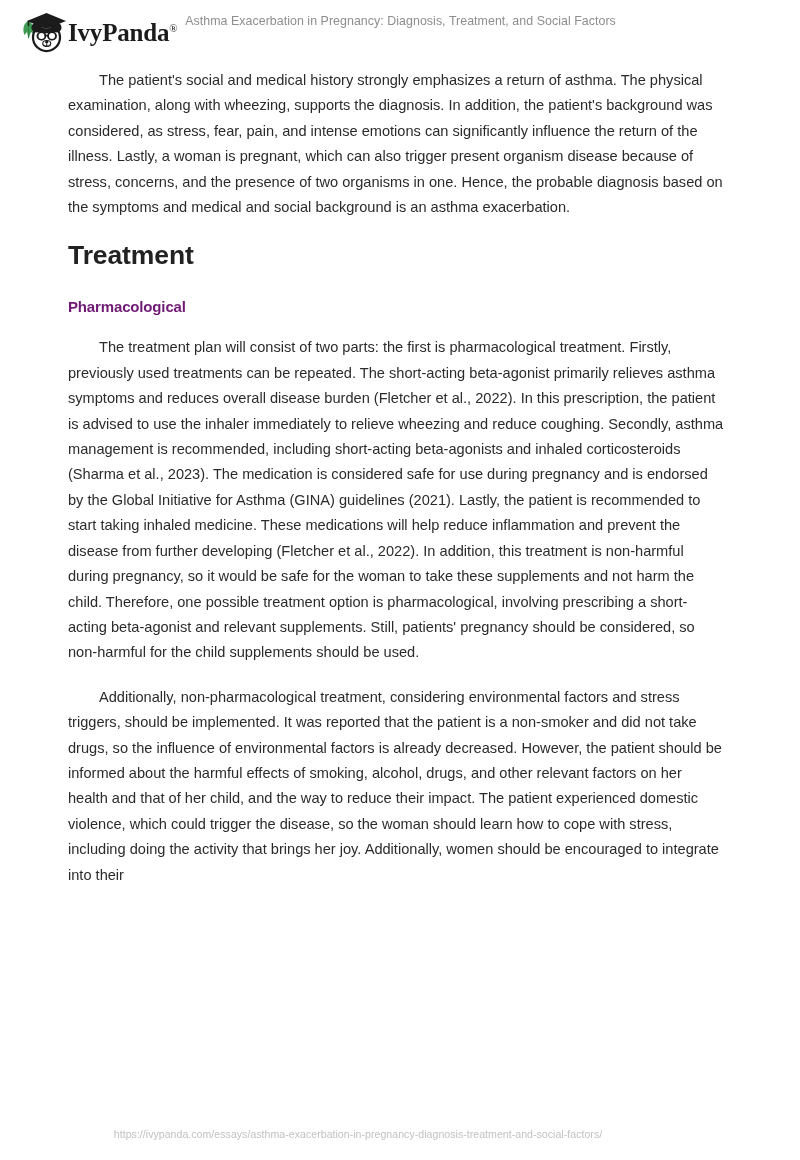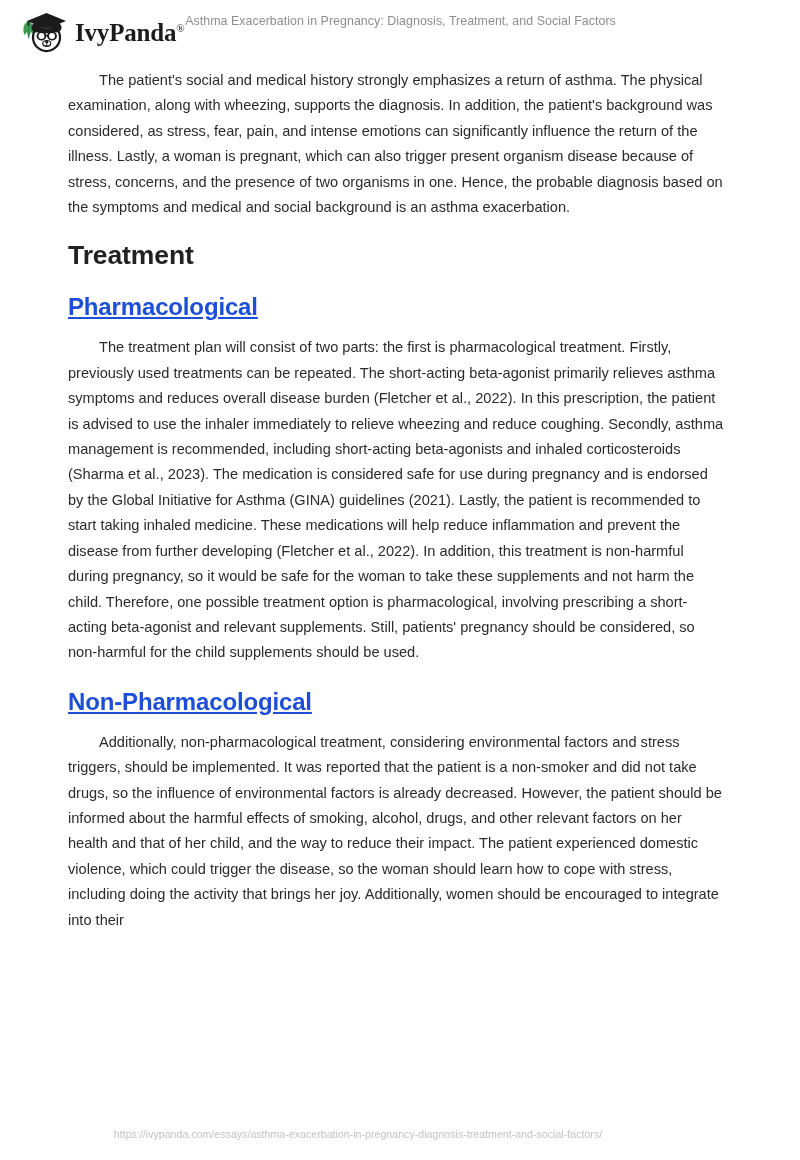--- a/index.html
+++ b/index.html
@@ -24,21 +24,20 @@
     width: 800px;
     height: 62px;
   }
 
   .brand {
     position: absolute;
     left: 18px;
     top: 9px;
     display: flex;
     align-items: center;
-    gap: 7px;
     height: 46px;
   }
 
   .brand-mark {
     width: 50px;
     height: 46px;
     display: block;
   }
 
   .brand-wordmark {
@@ -97,26 +96,25 @@
     margin: 10px 0 20px 0;
     font-size: 26.5px;
     line-height: 32px;
     font-weight: 700;
     color: #222222;
     letter-spacing: -0.1px;
   }
 
   h2.h-sub {
     margin: 24px 0 16px 0;
-    font-size: 24px;
+    font-size: 15px;
     line-height: 24px;
     font-weight: 700;
-    color: #1d4ed8;
+    color: #701a75;
     letter-spacing: -0.15px;
-    text-decoration: underline;
   }
 
   
   .page-footer {
     position: absolute;
     left: 0;
     bottom: 18px;
     width: 716px;
     text-align: center;
   }
@@ -169,21 +167,20 @@
 
 
   <p class="para">The patient's social and medical history strongly emphasizes a return of asthma. The physical examination, along with wheezing, supports the diagnosis. In addition, the patient's background was considered, as stress, fear, pain, and intense emotions can significantly influence the return of the illness. Lastly, a woman is pregnant, which can also trigger present organism disease because of stress, concerns, and the presence of two organisms in one. Hence, the probable diagnosis based on the symptoms and medical and social background is an asthma exacerbation.</p>
 
   <h1 class="h-main">Treatment</h1>
 
   <h2 class="h-sub">Pharmacological</h2>
 
   <p class="para">The treatment plan will consist of two parts: the first is pharmacological treatment. Firstly, previously used treatments can be repeated. The short-acting beta-agonist primarily relieves asthma symptoms and reduces overall disease burden (Fletcher et al., 2022). In this prescription, the patient is advised to use the inhaler immediately to relieve wheezing and reduce coughing. Secondly, asthma management is recommended, including short-acting beta-agonists and inhaled corticosteroids (Sharma et al., 2023). The medication is considered safe for use during pregnancy and is endorsed by the Global Initiative for Asthma (GINA) guidelines (2021). Lastly, the patient is recommended to start taking inhaled medicine. These medications will help reduce inflammation and prevent the disease from further developing (Fletcher et al., 2022). In addition, this treatment is non-harmful during pregnancy, so it would be safe for the woman to take these supplements and not harm the child. Therefore, one possible treatment option is pharmacological, involving prescribing a short-acting beta-agonist and relevant supplements. Still, patients' pregnancy should be considered, so non-harmful for the child supplements should be used.</p>
 
-  <h2 class="h-sub">Non-Pharmacological</h2>
 
   <p class="para">Additionally, non-pharmacological treatment, considering environmental factors and stress triggers, should be implemented. It was reported that the patient is a non-smoker and did not take drugs, so the influence of environmental factors is already decreased. However, the patient should be informed about the harmful effects of smoking, alcohol, drugs, and other relevant factors on her health and that of her child, and the way to reduce their impact. The patient experienced domestic violence, which could trigger the disease, so the woman should learn how to cope with stress, including doing the activity that brings her joy. Additionally, women should be encouraged to integrate into their</p>
 
 </div>
 
 <div class="page-footer">
   <span class="footer-url">https://ivypanda.com/essays/asthma-exacerbation-in-pregnancy-diagnosis-treatment-and-social-factors/</span>
 </div>
 
 </body></html>

